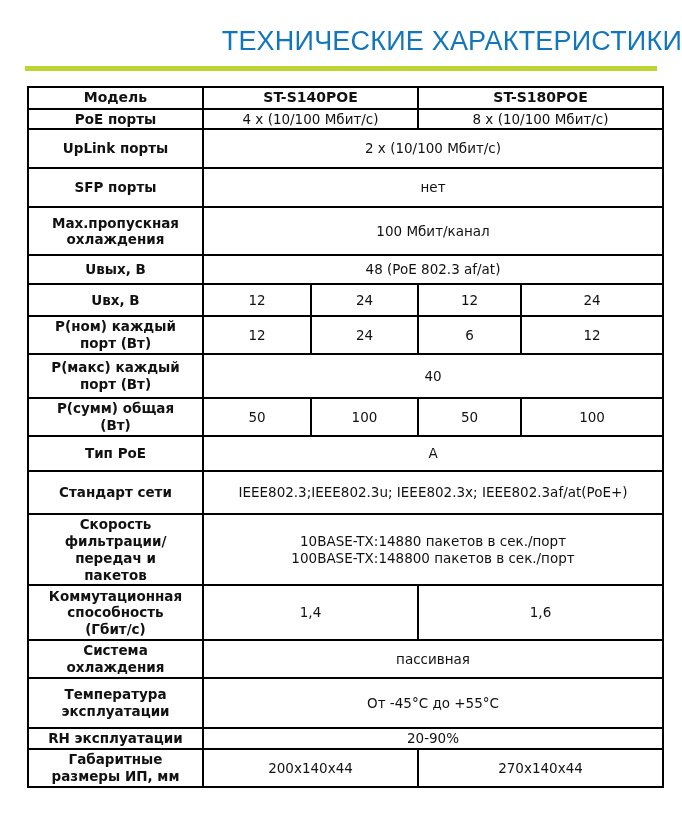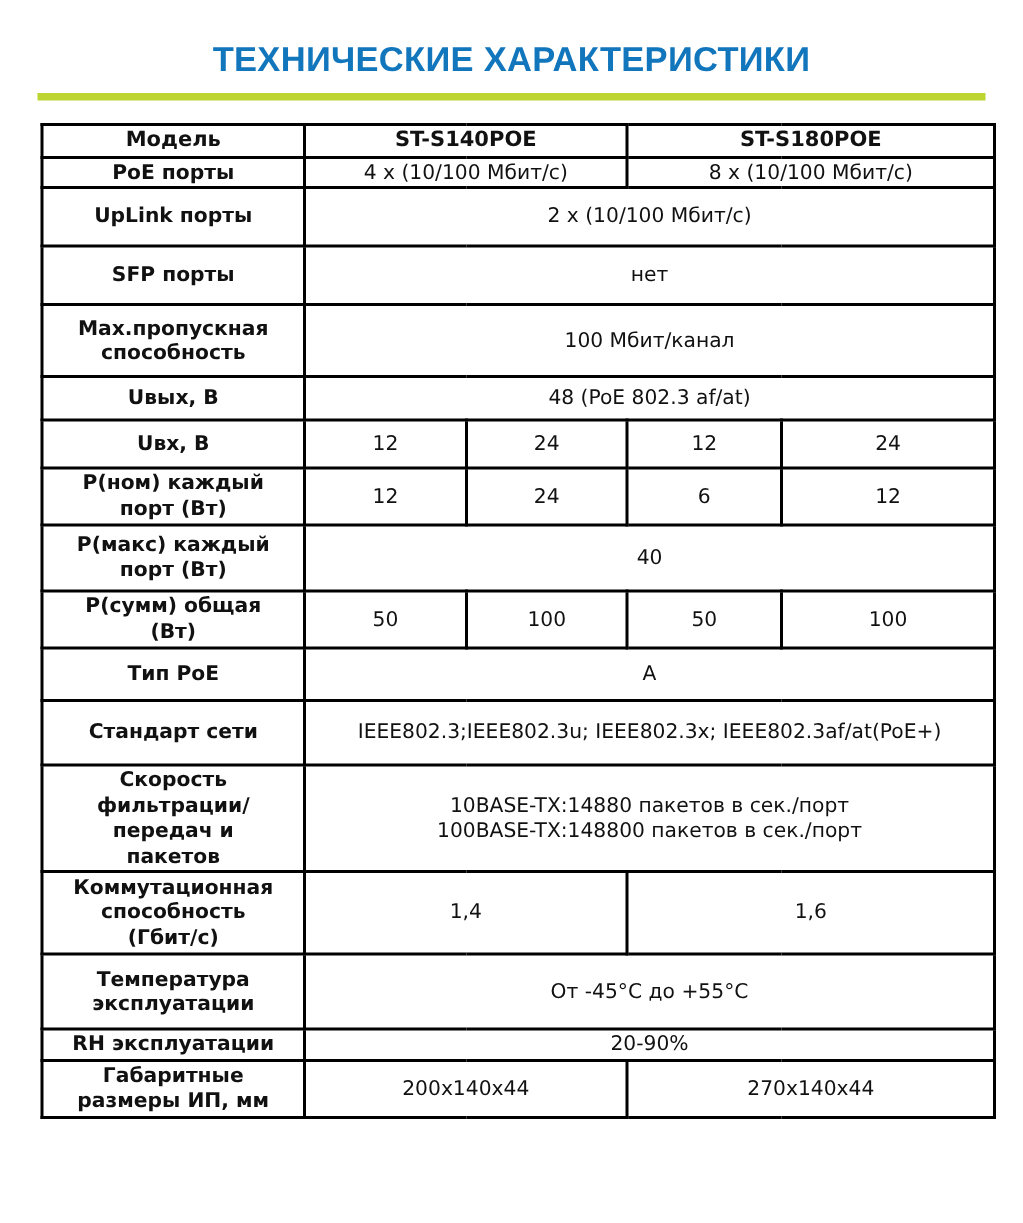--- a/index.html
+++ b/index.html
@@ -2,23 +2,23 @@
 <html><head>
 <meta charset="utf-8">
 <style>
   html,body { margin:0; padding:0; }
   body {
     width:682px; height:815px; background:#ffffff;
     font-family:"DejaVu Sans", sans-serif; color:#111111;
     position:relative; overflow:hidden;
   }
   .page-title {
-    margin:26px 0 0 0; text-align:center;
+    margin:26px 0 0 0; text-align:right;
     font-family:"Liberation Sans", sans-serif;
-    font-size:23px; font-weight:bold; letter-spacing:0.2px;
+    font-size:27px; font-weight:normal; letter-spacing:0.2px;
     color:#1276BC;
   }
   .title-divider {
     width:632px; height:5px; margin:9px 0 0 25px;
     background:#BDD531;
   }
   table.specs {
     border-collapse:collapse; table-layout:fixed;
     width:635px; margin:15px 0 0 27px;
   }
@@ -63,21 +63,21 @@
     <td class="lbl">UpLink порты</td>
     <td colspan="4">2 х (10/100 Мбит/с)</td>
   </tr>
 
   <tr style="height:39px">
     <td class="lbl">SFP порты</td>
     <td colspan="4">нет</td>
   </tr>
 
   <tr style="height:48px">
-    <td class="lbl">Мах.пропускная способность</td>
+    <td class="lbl">Мах.пропускная охлаждения</td>
     <td colspan="4">100 Мбит/канал</td>
   </tr>
 
   <tr style="height:29px">
     <td class="lbl">Uвых, В</td>
     <td colspan="4">48 (PoE 802.3 af/at)</td>
   </tr>
 
   <tr style="height:32px">
     <td class="lbl">Uвх, В</td>
@@ -126,20 +126,24 @@
     </td>
   </tr>
 
   <tr style="height:55px">
     <td class="lbl">Коммутационная способность (Гбит/с)</td>
     <td colspan="2">1,4</td>
     <td colspan="2">1,6</td>
   </tr>
 
 
+  <tr style="height:31px">
+    <td class="lbl">Система охлаждения</td>
+    <td colspan="4">пассивная</td>
+  </tr>
 
 
   <tr style="height:50px">
     <td class="lbl">Температура эксплуатации</td>
     <td colspan="4">От -45°С до +55°С</td>
   </tr>
 
   <tr style="height:14px">
     <td class="lbl">RH эксплуатации</td>
     <td colspan="4">20-90%</td>

